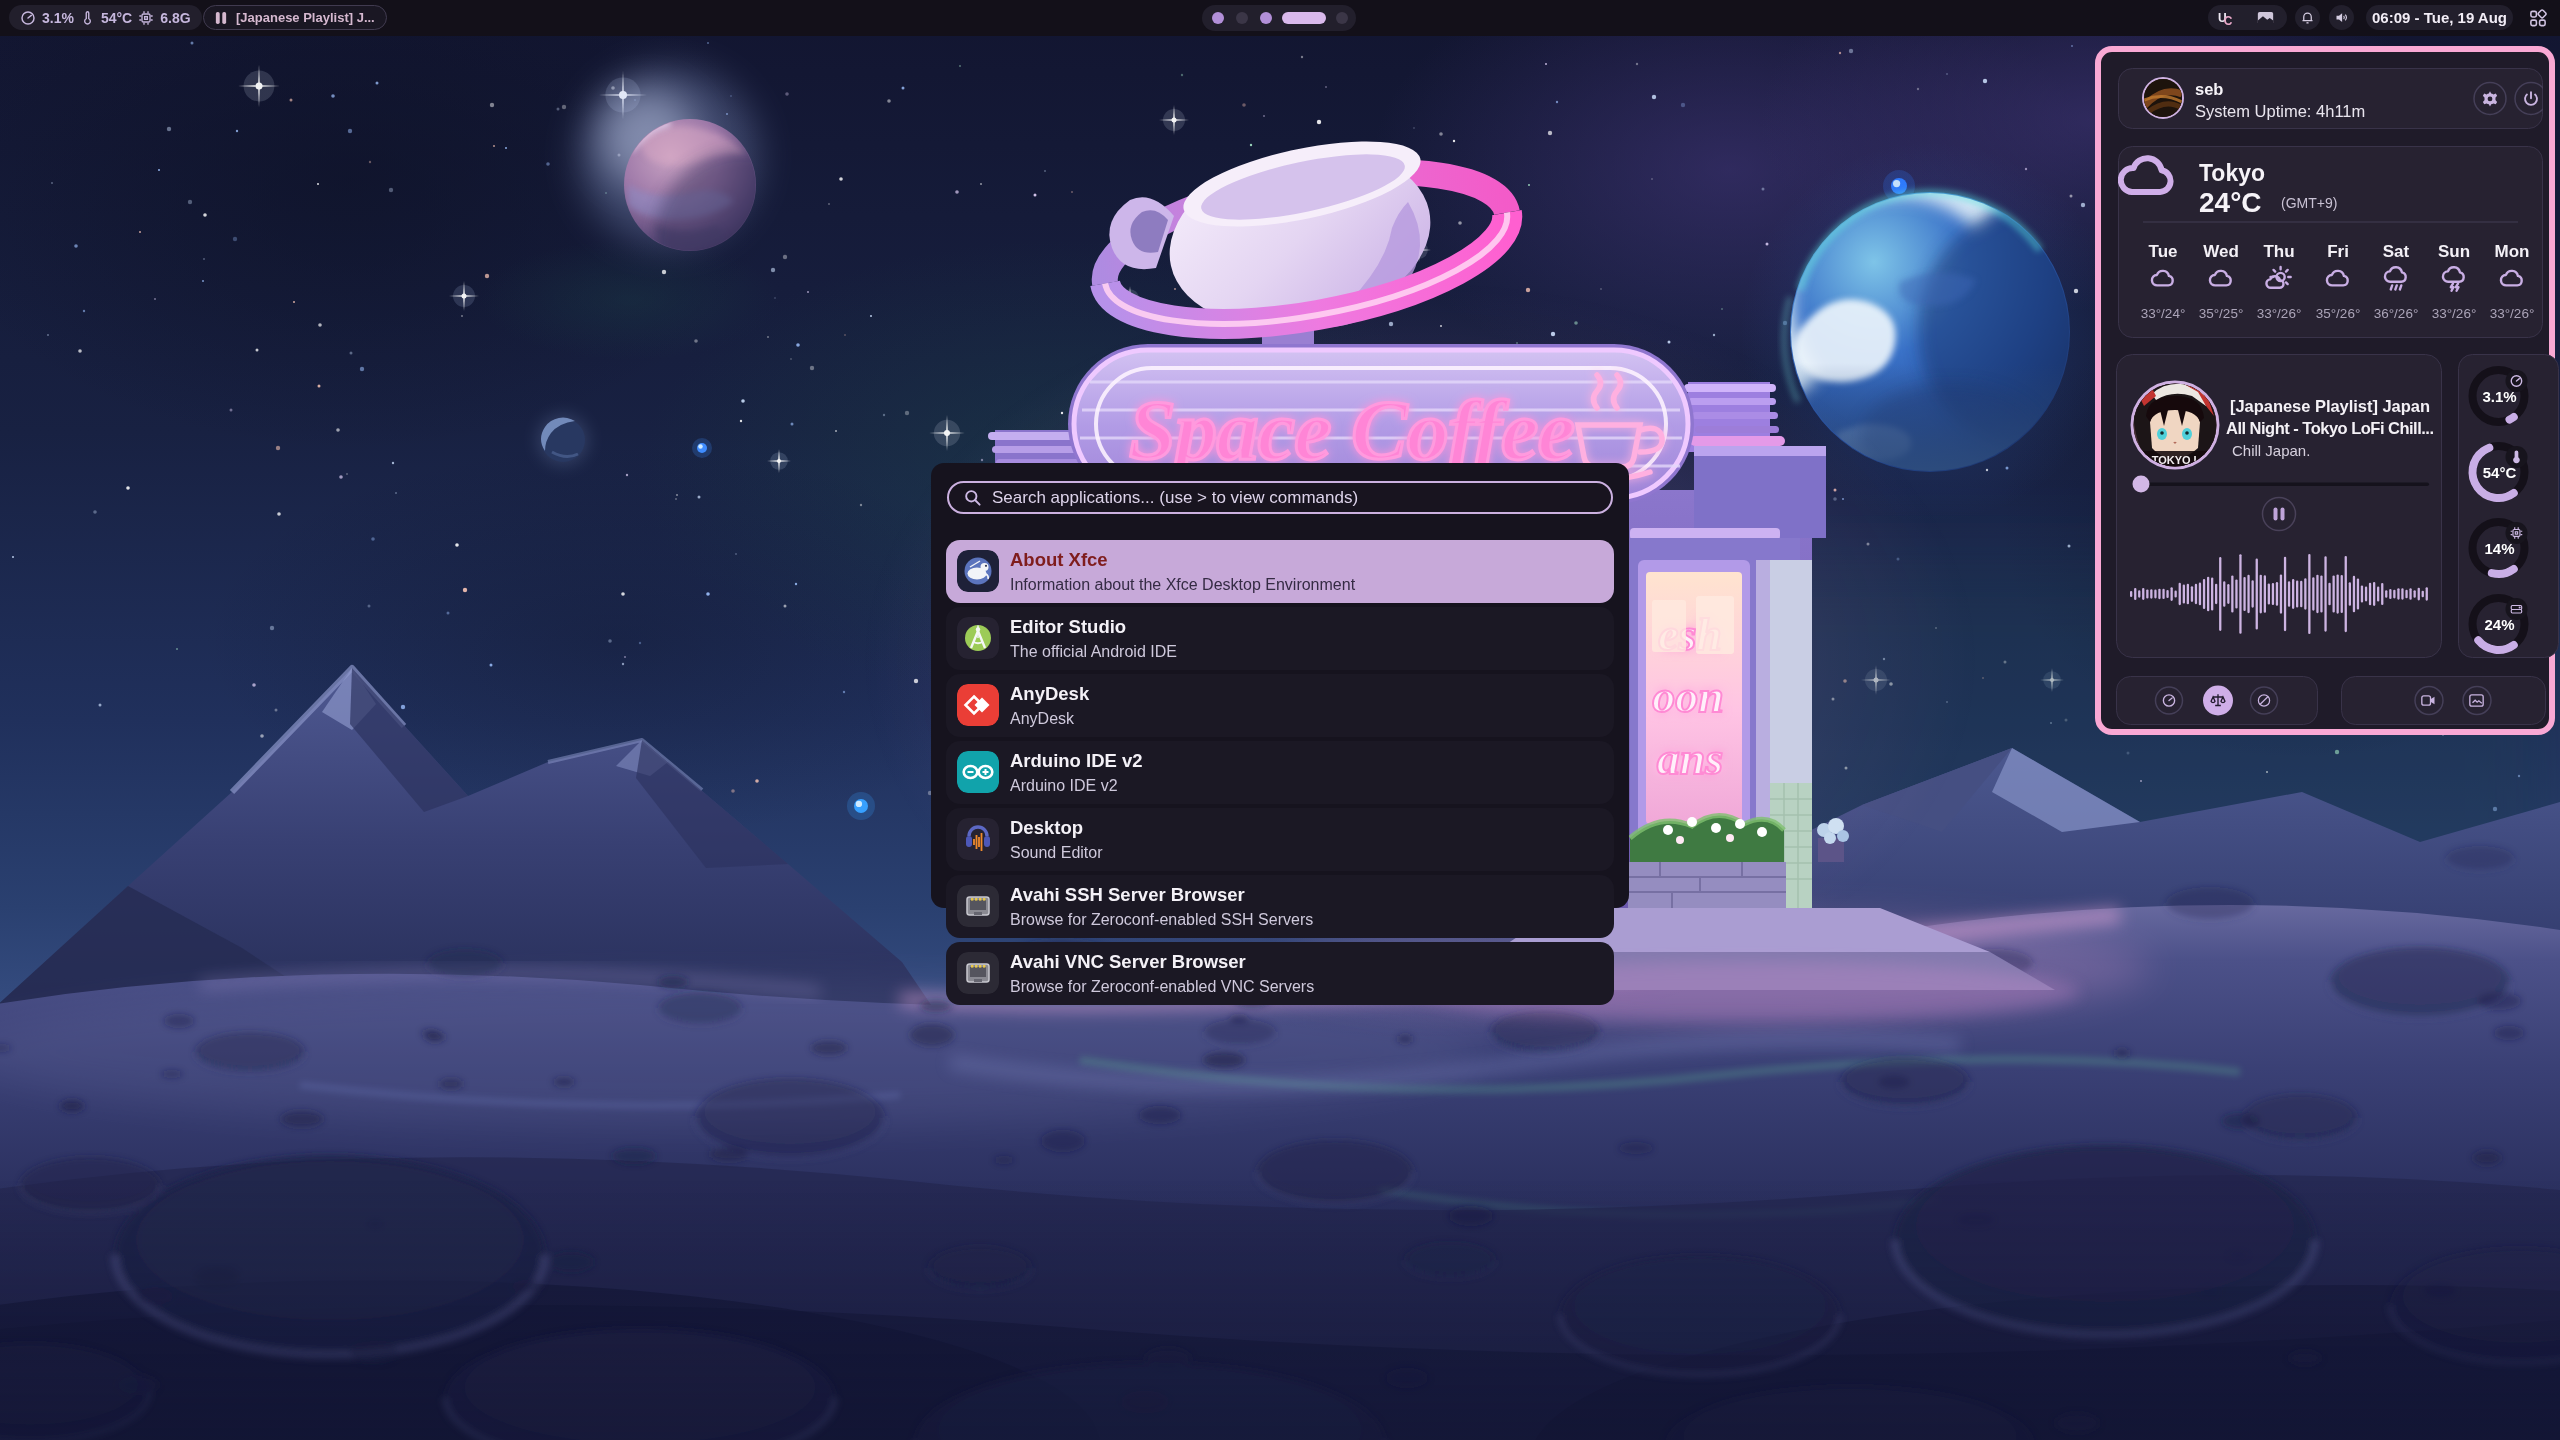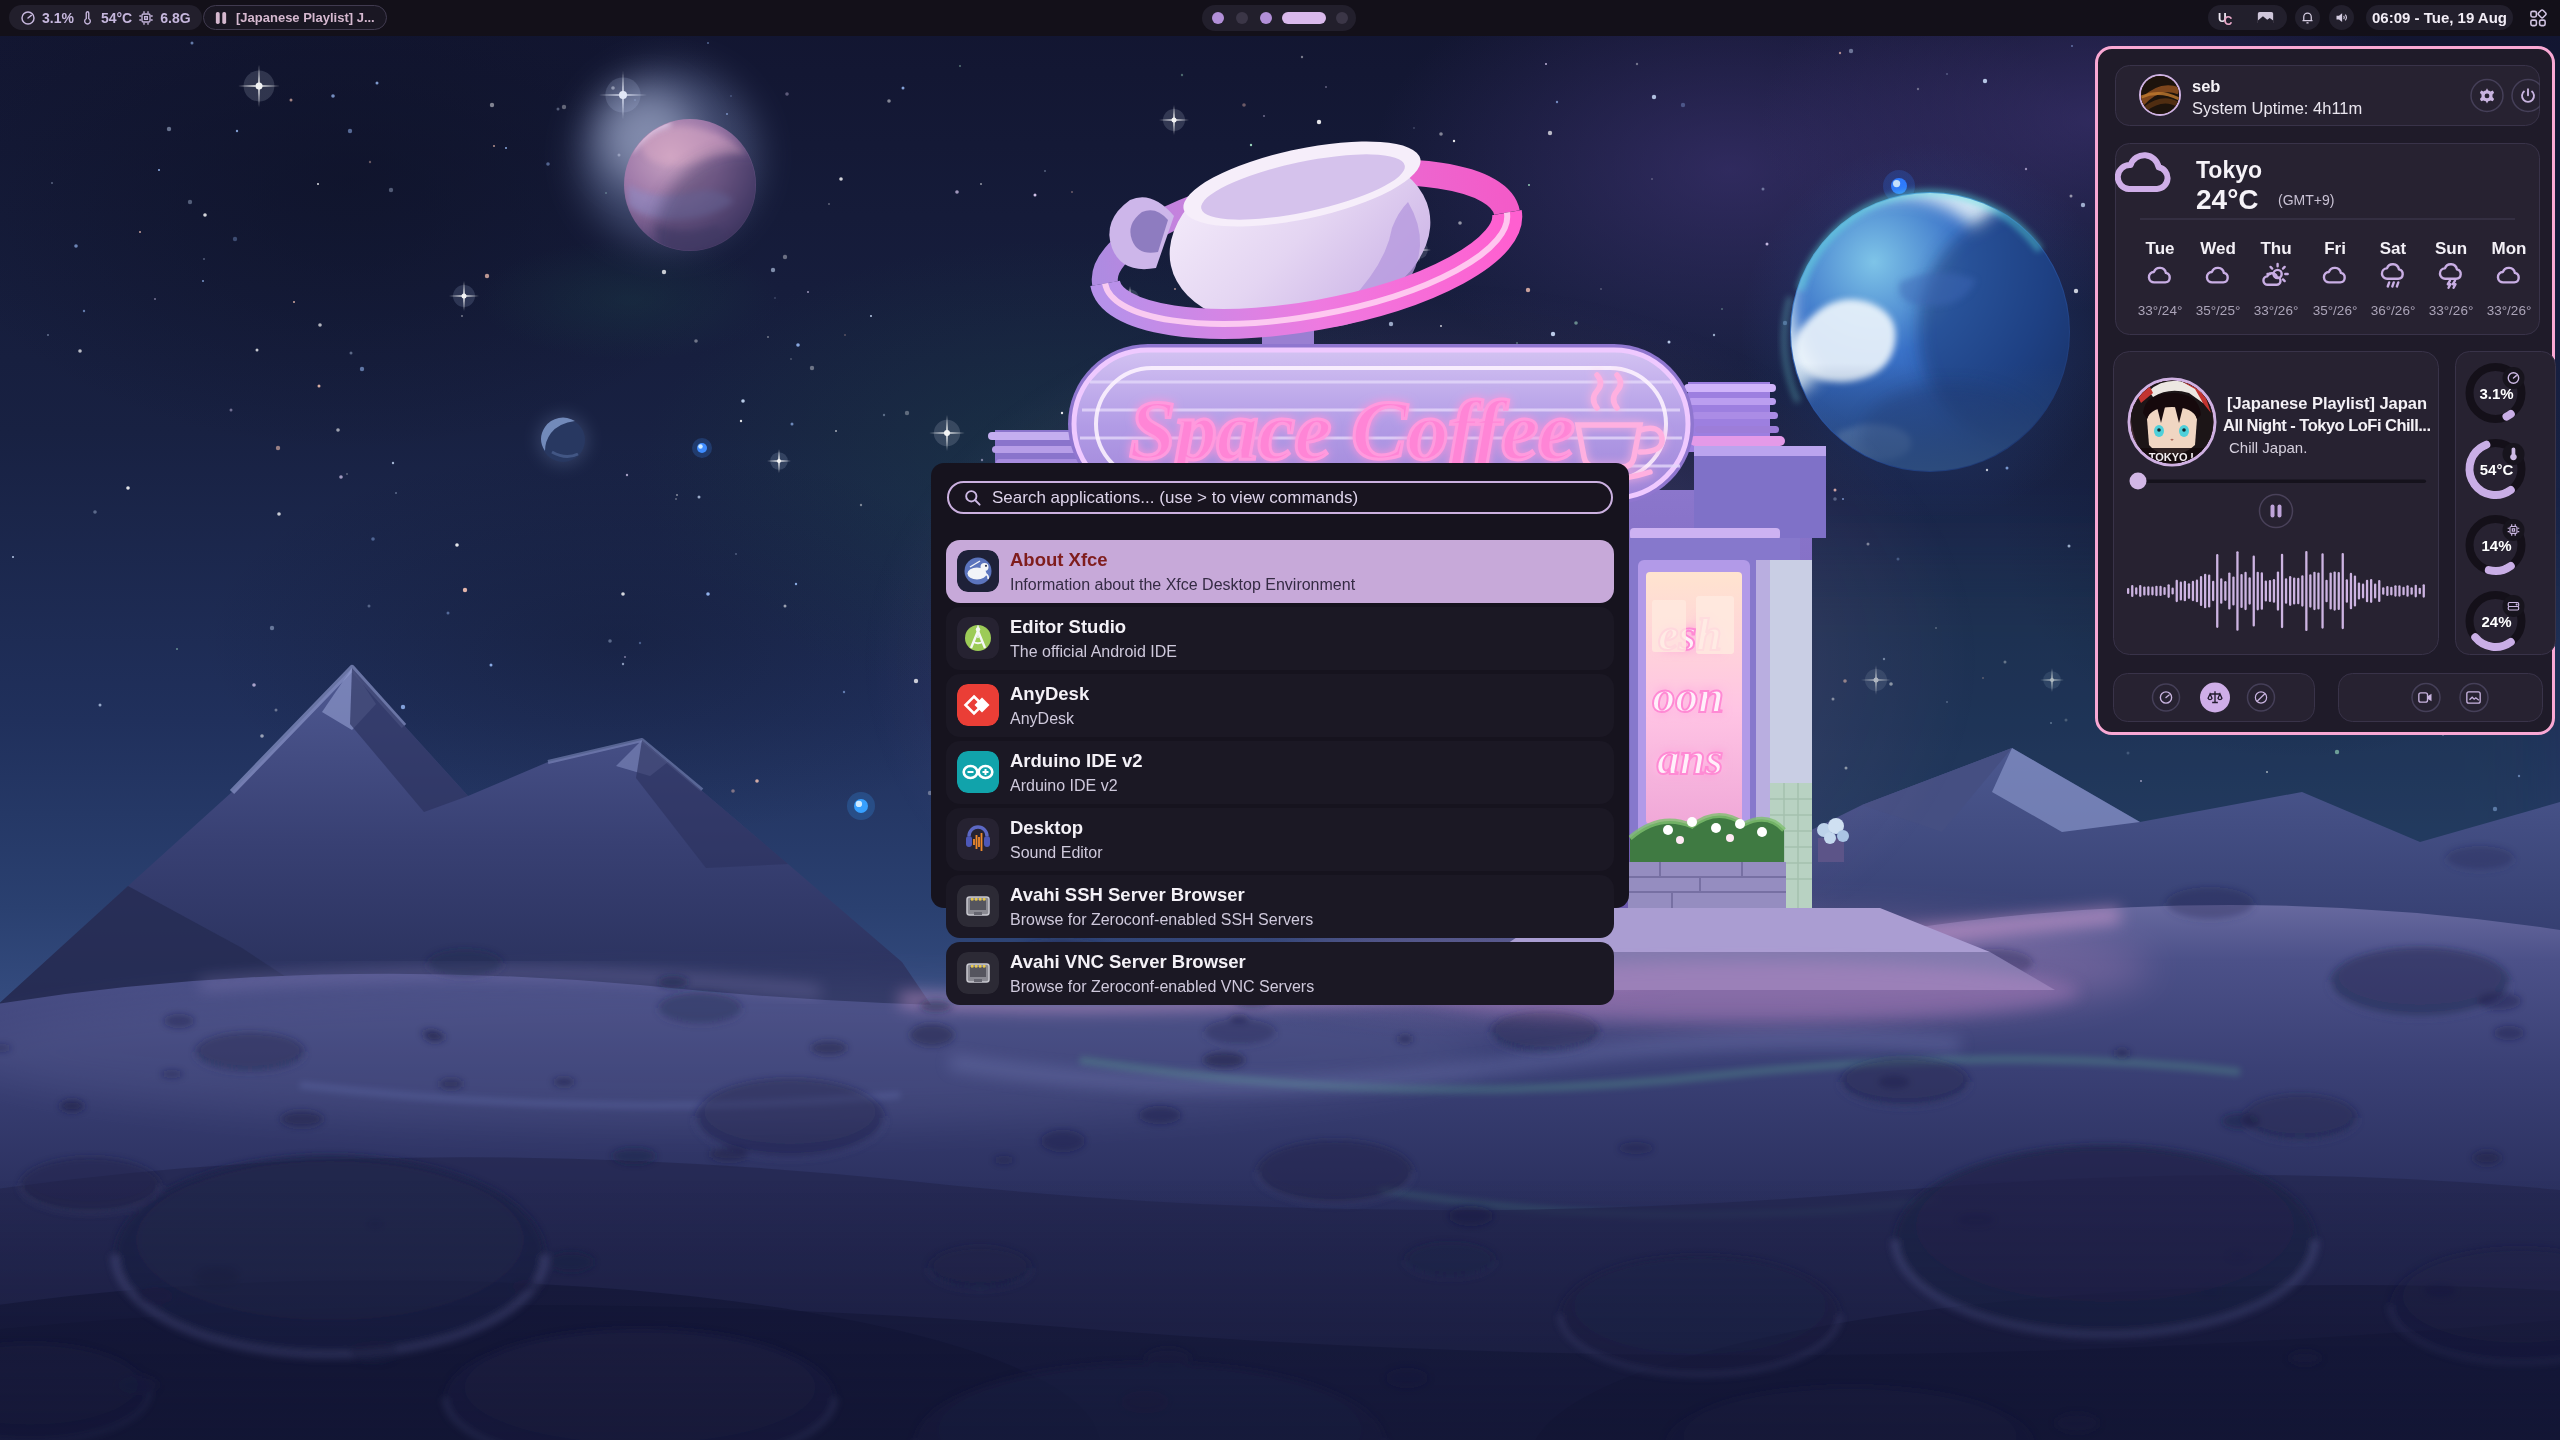--- a/index.html
+++ b/index.html
@@ -19,21 +19,21 @@
      border:2px solid #cbb0e0; border-radius:17px; background:#18141f;
      display:flex; align-items:center; color:#ddd3ea; font-size:17px; white-space:nowrap; }
   .row { position:absolute; left:15px; width:668px; height:63px; border-radius:14px; background:#1b1824; }
   .row.hl { background:#c7a9d9; }
   .tile { position:absolute; left:11px; top:10px; width:42px; height:42px; border-radius:11px; overflow:hidden; }
   .rt { position:absolute; left:64px; top:9px; font-size:18.5px; font-weight:bold; color:#f4f1f7; white-space:nowrap; }
   .rs { position:absolute; left:64px; top:36px; font-size:16px; color:#cfc9dc; white-space:nowrap; }
   .hl .rt { color:#7f1d1d; }
   .hl .rs { color:#352b44; }
   #panel { position:absolute; left:2095px; top:46px; width:460px; height:689px;
-     background:#1f1b29; border:3px solid #f9a8d4; border-radius:17px; z-index:30; }
+     background:#1f1b29; border:6px solid #f9a8d4; border-radius:17px; z-index:30; }
 </style>
 </head>
 <body>
 
 <svg id="wall" width="2560" height="1440" viewBox="0 0 2560 1440" xmlns="http://www.w3.org/2000/svg">
 <defs>
   <linearGradient id="sky" x1="0" y1="0" x2="0" y2="1">
     <stop offset="0" stop-color="#121530"></stop>
     <stop offset="0.3" stop-color="#182142"></stop>
     <stop offset="0.5" stop-color="#20305c"></stop>

